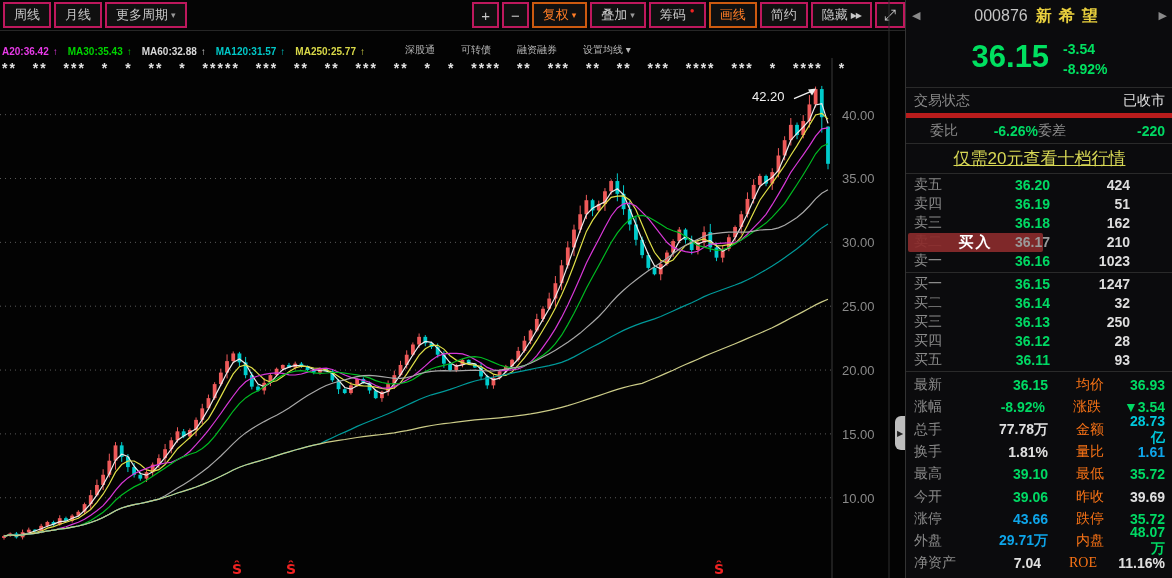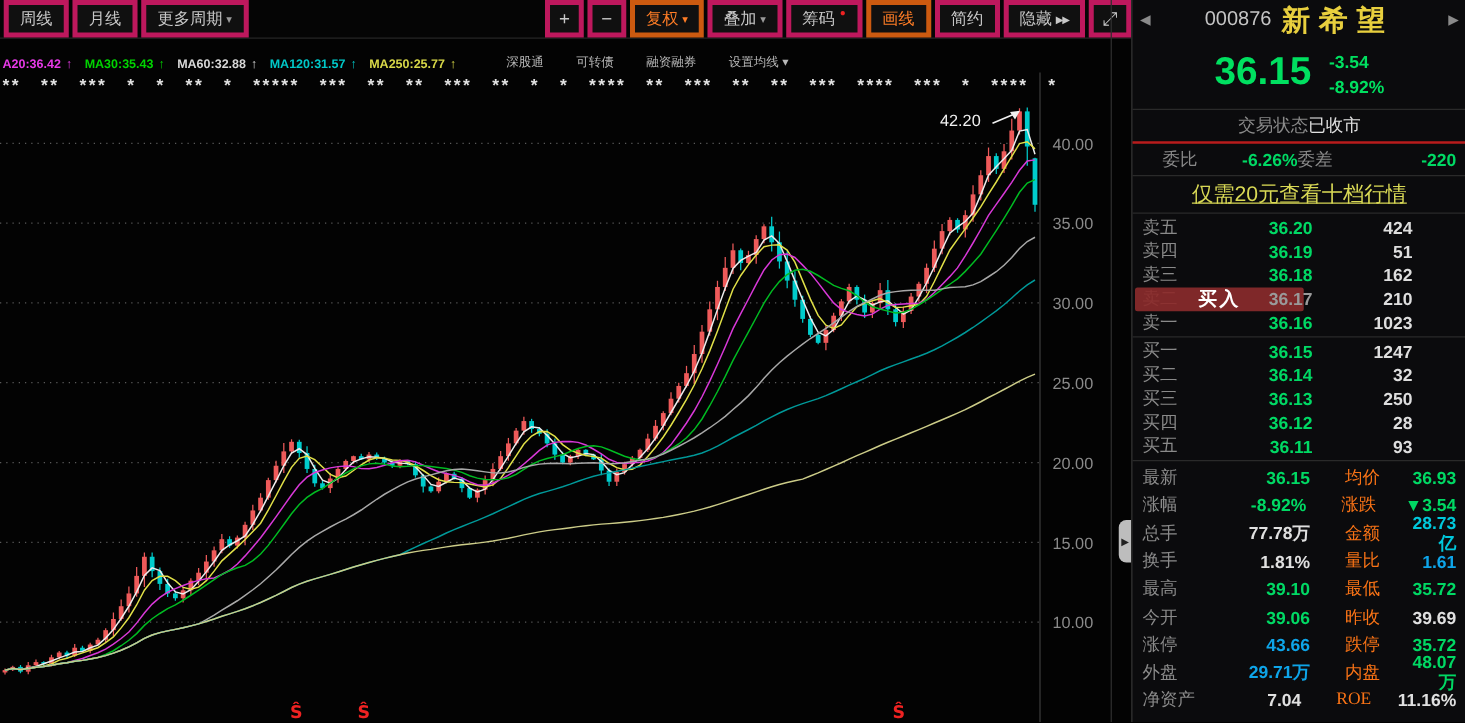--- a/index.html
+++ b/index.html
@@ -3,21 +3,21 @@
 <meta charset="utf-8">
 <style>
   html,body{margin:0;padding:0;background:#000;}
   .app{position:relative;width:1172px;height:578px;background:#030303;overflow:hidden;
        font-family:"Liberation Sans","DejaVu Sans",sans-serif;-webkit-font-smoothing:antialiased;}
   
   .chart-section{position:absolute;left:0;top:0;width:905px;height:578px;}
   .tb-row1{position:absolute;left:0;top:0;width:905px;height:30px;display:flex;align-items:center;
            border-bottom:1px solid #262626;background:#050505;}
   .tbtn{display:flex;align-items:center;gap:3px;height:22px;padding:0 9px;margin-left:3px;
-        background:#101010;border:4px solid #be185d;color:#c8c8c8;font-size:13px;cursor:pointer;white-space:nowrap;}
+        background:#101010;border:2px solid #be185d;color:#c8c8c8;font-size:13px;cursor:pointer;white-space:nowrap;}
   .tbtn.orange{color:#ff7d26;border-color:#cc5a10;}
   .tbtn .caret{font-size:9px;color:#999;}
   .tbtn.orange .caret{color:#ff7d26;}
   .tbtn.square{padding:0 7px;font-size:15px;}
   .tb-spacer{flex:1;}
   .red-dot{color:#ee2222;font-size:8px;margin-left:1px;align-self:flex-start;margin-top:2px;}
   .dbl-arr{font-size:8px;letter-spacing:-1px;color:#c8c8c8;}
   .tb-row2{position:absolute;left:0;top:31px;width:905px;height:26px;display:flex;align-items:flex-end;
            font-size:10px;font-weight:bold;}
   .ma-item{margin-left:10px;white-space:nowrap;}
@@ -31,26 +31,26 @@
   .collapse-handle{position:absolute;left:895px;top:416px;width:10px;height:34px;background:#bdbdbd;
                    border-radius:6px 0 0 6px;display:flex;align-items:center;justify-content:center;
                    color:#222;font-size:8px;cursor:pointer;}
   
   .panel{position:absolute;left:905px;top:0;width:267px;height:578px;background:#0b0b0d;
          border-left:1px solid #333;color:#e0e0e0;}
   .p-header{height:32px;display:flex;align-items:center;justify-content:center;gap:8px;position:relative;}
   .nav-arrow{color:#8a8a8a;font-size:11px;cursor:pointer;position:absolute;top:9px;}
   .nav-arrow.prev{left:6px;} .nav-arrow.next{right:6px;}
   .stock-code{color:#c4c4c4;font-size:16px;}
-  .stock-name{color:#e8cf3e;font-size:23px;font-weight:bold;letter-spacing:7px;}
+  .stock-name{color:#e8cf3e;font-size:16px;font-weight:bold;letter-spacing:7px;}
   .p-price{height:53px;display:flex;align-items:flex-start;justify-content:center;gap:14px;padding-top:2px;}
   .big-price{font-size:31px;font-weight:bold;color:#00e060;line-height:46px;}
   .chg-block{display:flex;flex-direction:column;font-size:14px;font-weight:bold;color:#00e060;line-height:20px;padding-top:5px;}
   .p-row{display:flex;align-items:center;padding:0 8px;font-size:14px;}
-  .p-status{height:25px;border-top:1px solid #2a2a2a;border-bottom:2px solid #b91c1c;justify-content:center;}
+  .p-status{height:25px;border-top:1px solid #2a2a2a;border-bottom:5px solid #b91c1c;justify-content:space-between;}
   .p-weibi{height:25px;border-bottom:1px solid #2a2a2a;}
   .lbl{color:#8a8a8a;}
   .p-link{height:29px;display:flex;align-items:center;justify-content:center;border-bottom:1px solid #2a2a2a;}
   .p-link a{color:#d8d855;font-size:17px;text-decoration:underline;cursor:pointer;}
   .ob{padding:1px 0;}
   .ob-row{position:relative;height:19.2px;display:flex;align-items:center;font-size:14px;padding:0 8px;cursor:pointer;}
   .ob-label{width:44px;color:#8a8a8a;}
   .ob-price{width:92px;text-align:right;font-weight:bold;}
   .ob-qty{width:80px;text-align:right;color:#dedede;font-weight:bold;}
   .ob-divider{border-top:1px solid #2a2a2a;}

